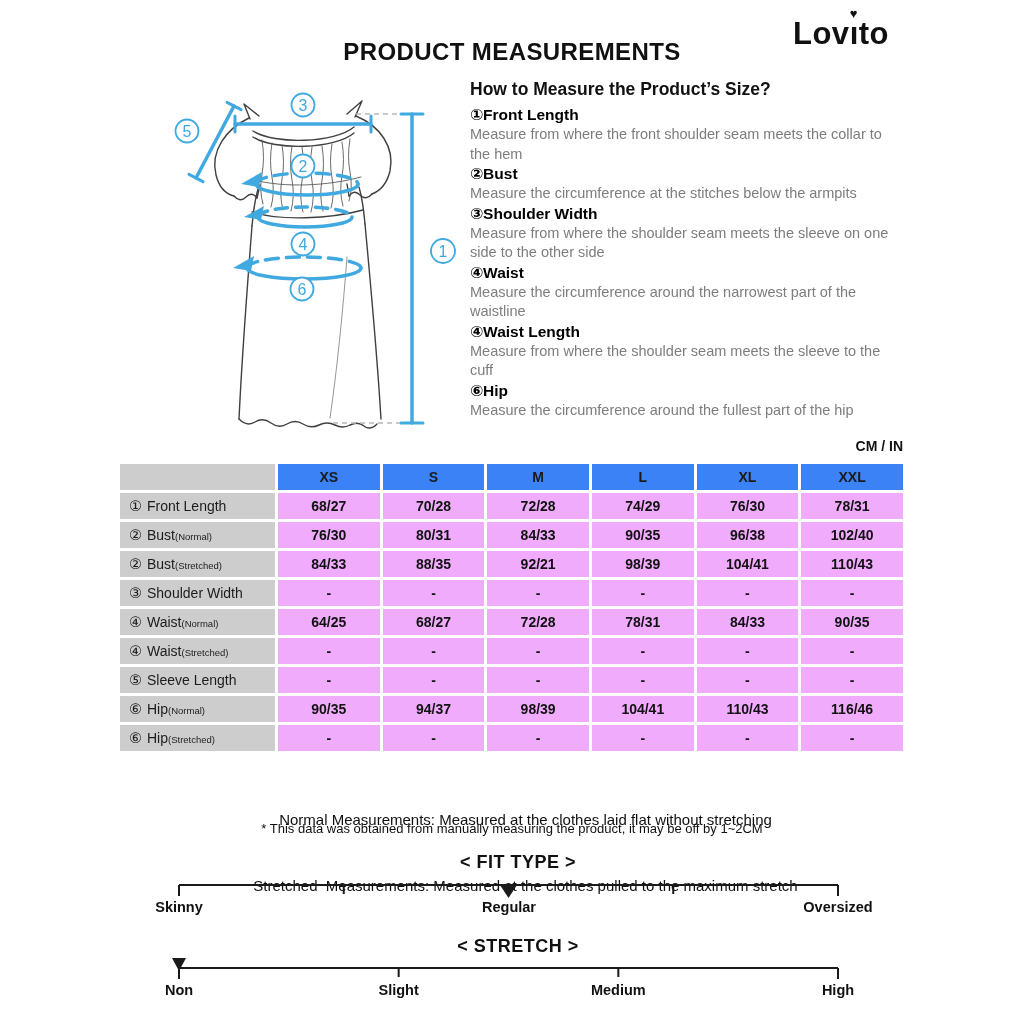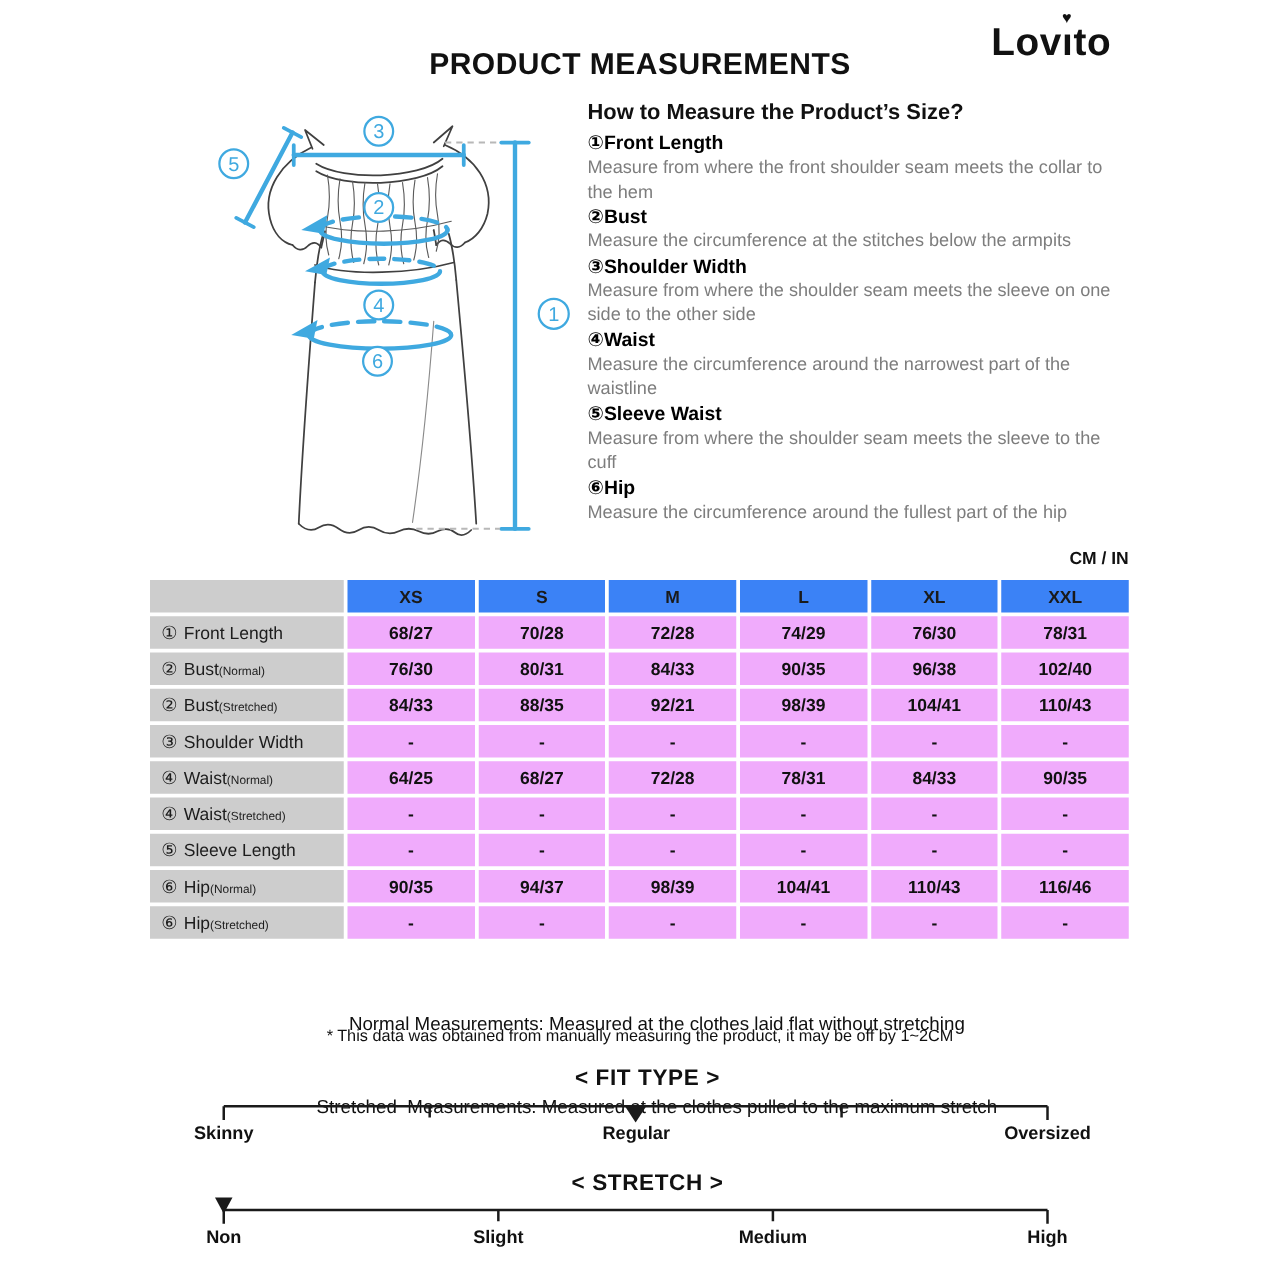--- a/index.html
+++ b/index.html
@@ -180,21 +180,21 @@
   </div>
       <div class="howto-item">
     <div class="howto-label">③Shoulder Width</div>
     <div class="howto-desc">Measure from where the shoulder seam meets the sleeve on one side to the other side</div>
   </div>
       <div class="howto-item">
     <div class="howto-label">④Waist</div>
     <div class="howto-desc">Measure the circumference around the narrowest part of the waistline</div>
   </div>
       <div class="howto-item">
-    <div class="howto-label">⑤Sleeve Waist</div>
+    <div class="howto-label">④Waist Length</div>
     <div class="howto-desc">Measure from where the shoulder seam meets the sleeve to the cuff</div>
   </div>
       <div class="howto-item">
     <div class="howto-label">⑥Hip</div>
     <div class="howto-desc">Measure the circumference around the fullest part of the hip</div>
   </div>
     </div>
 </div>
 
 <div class="unit-label">CM / IN</div>

